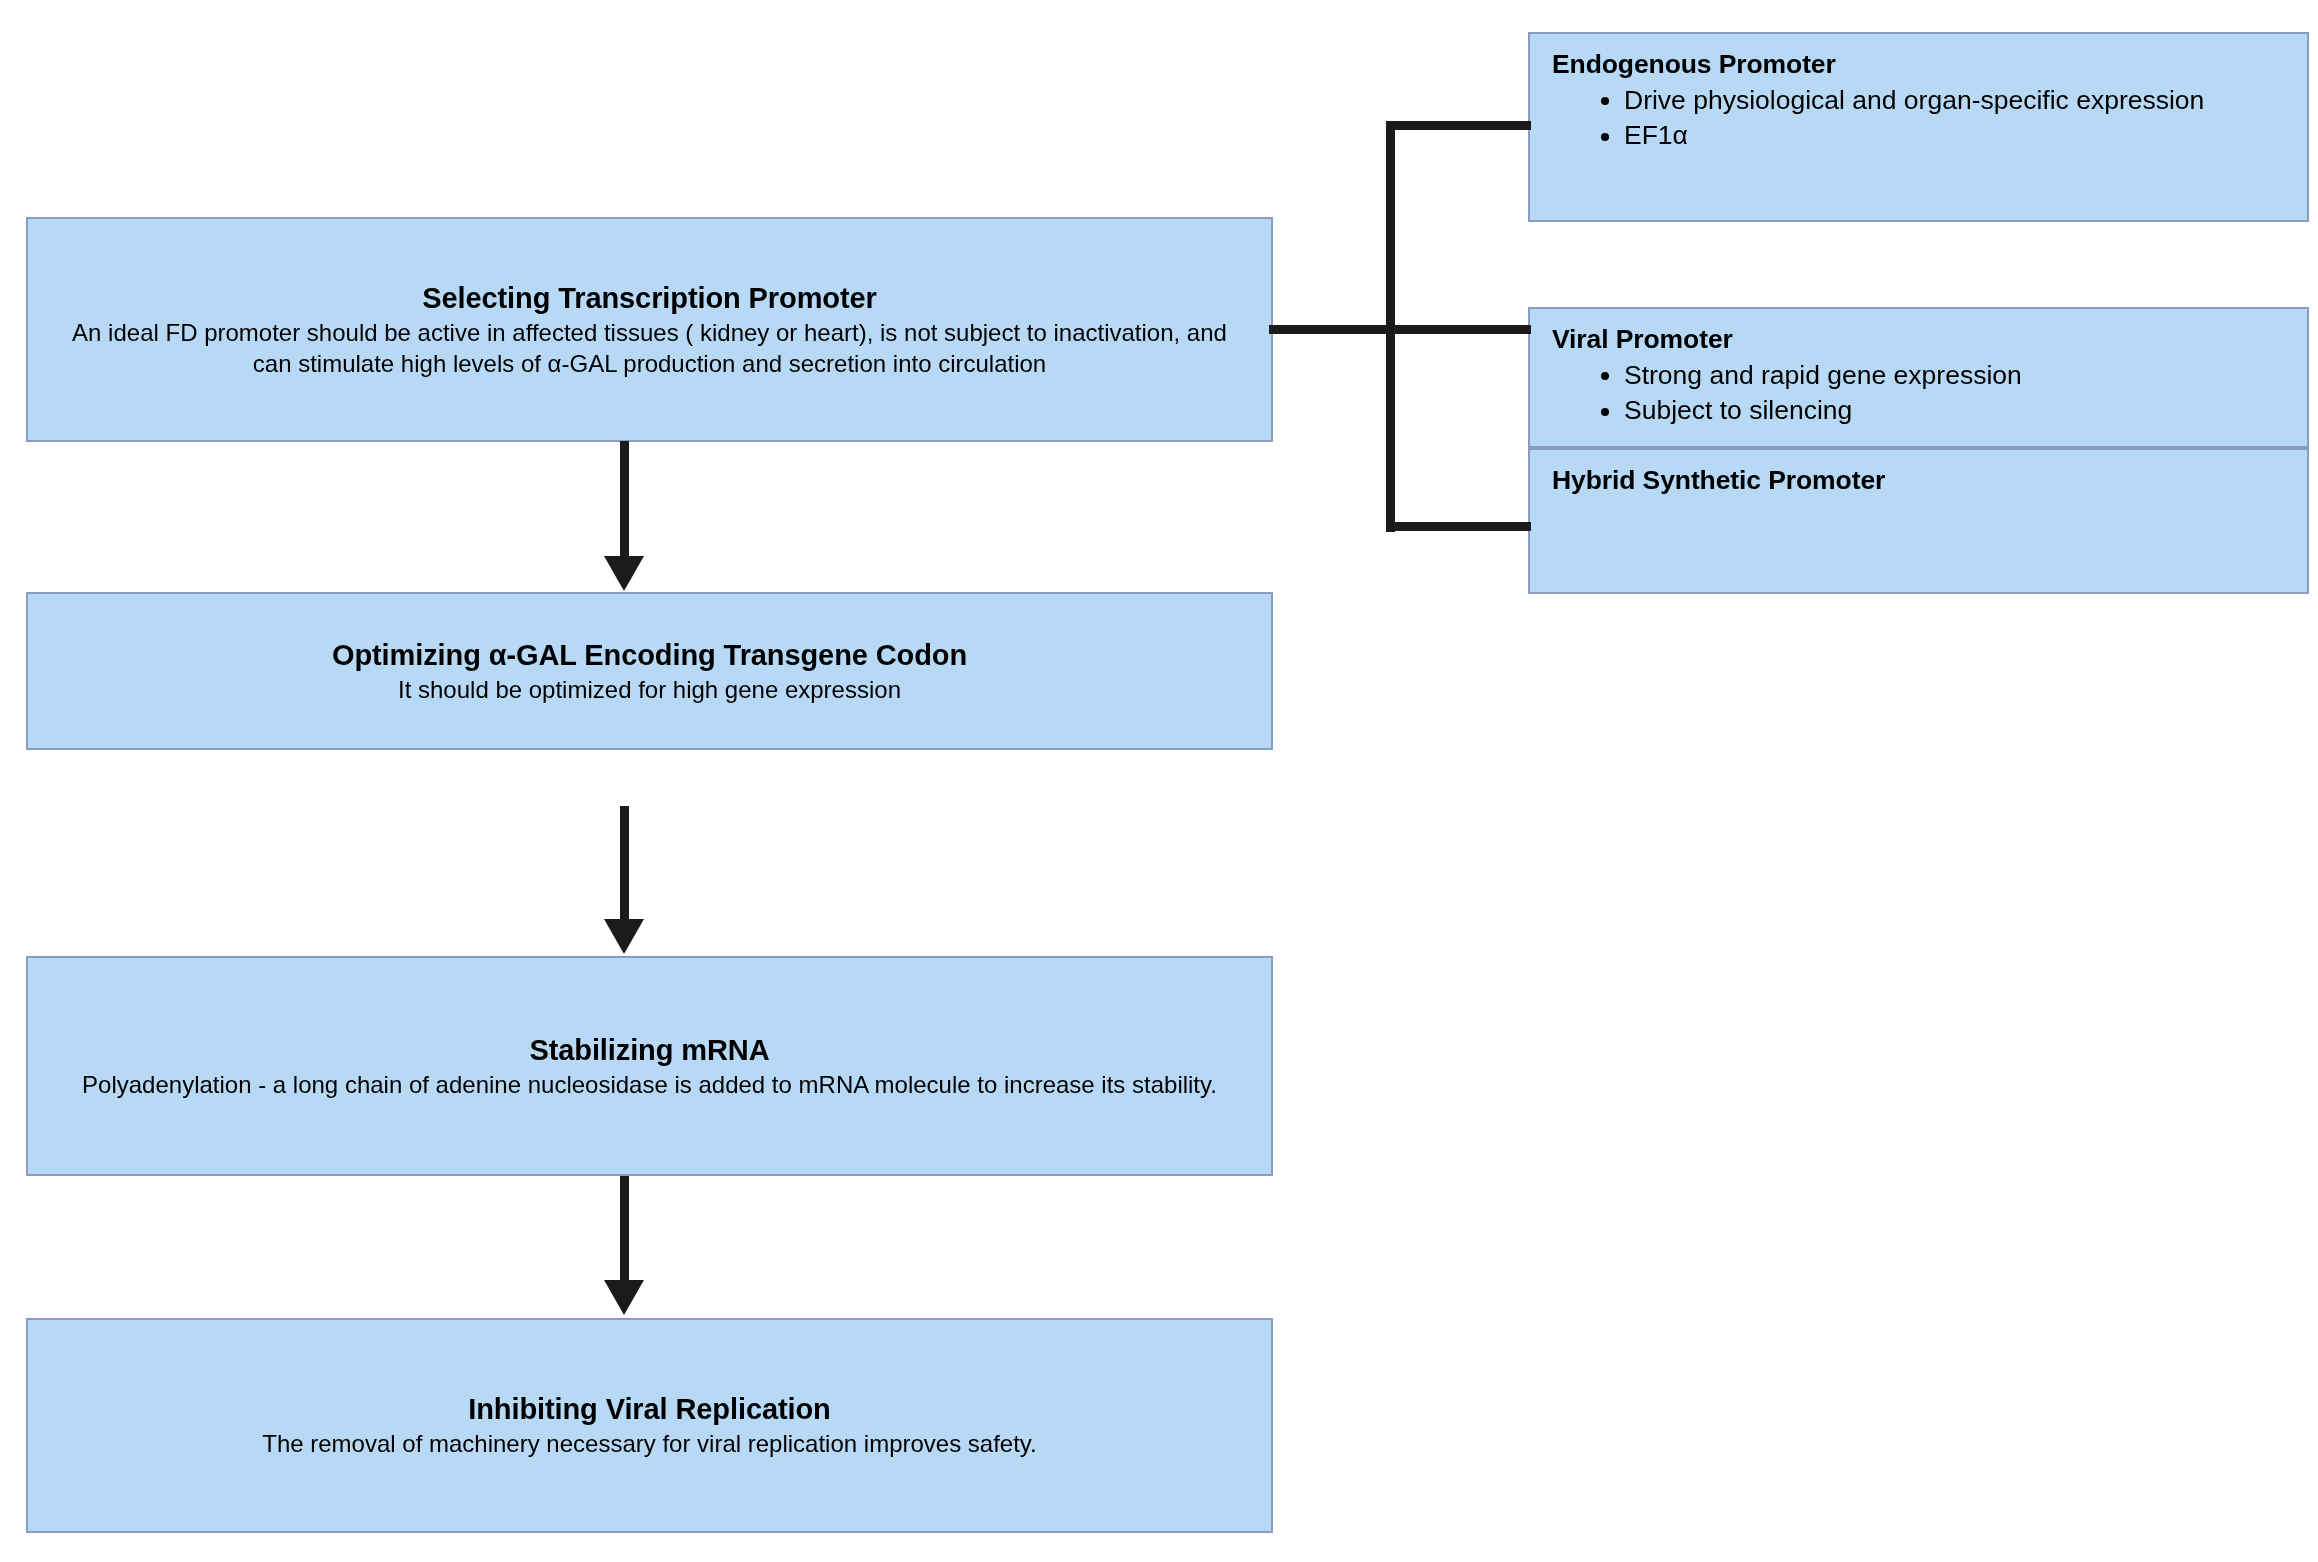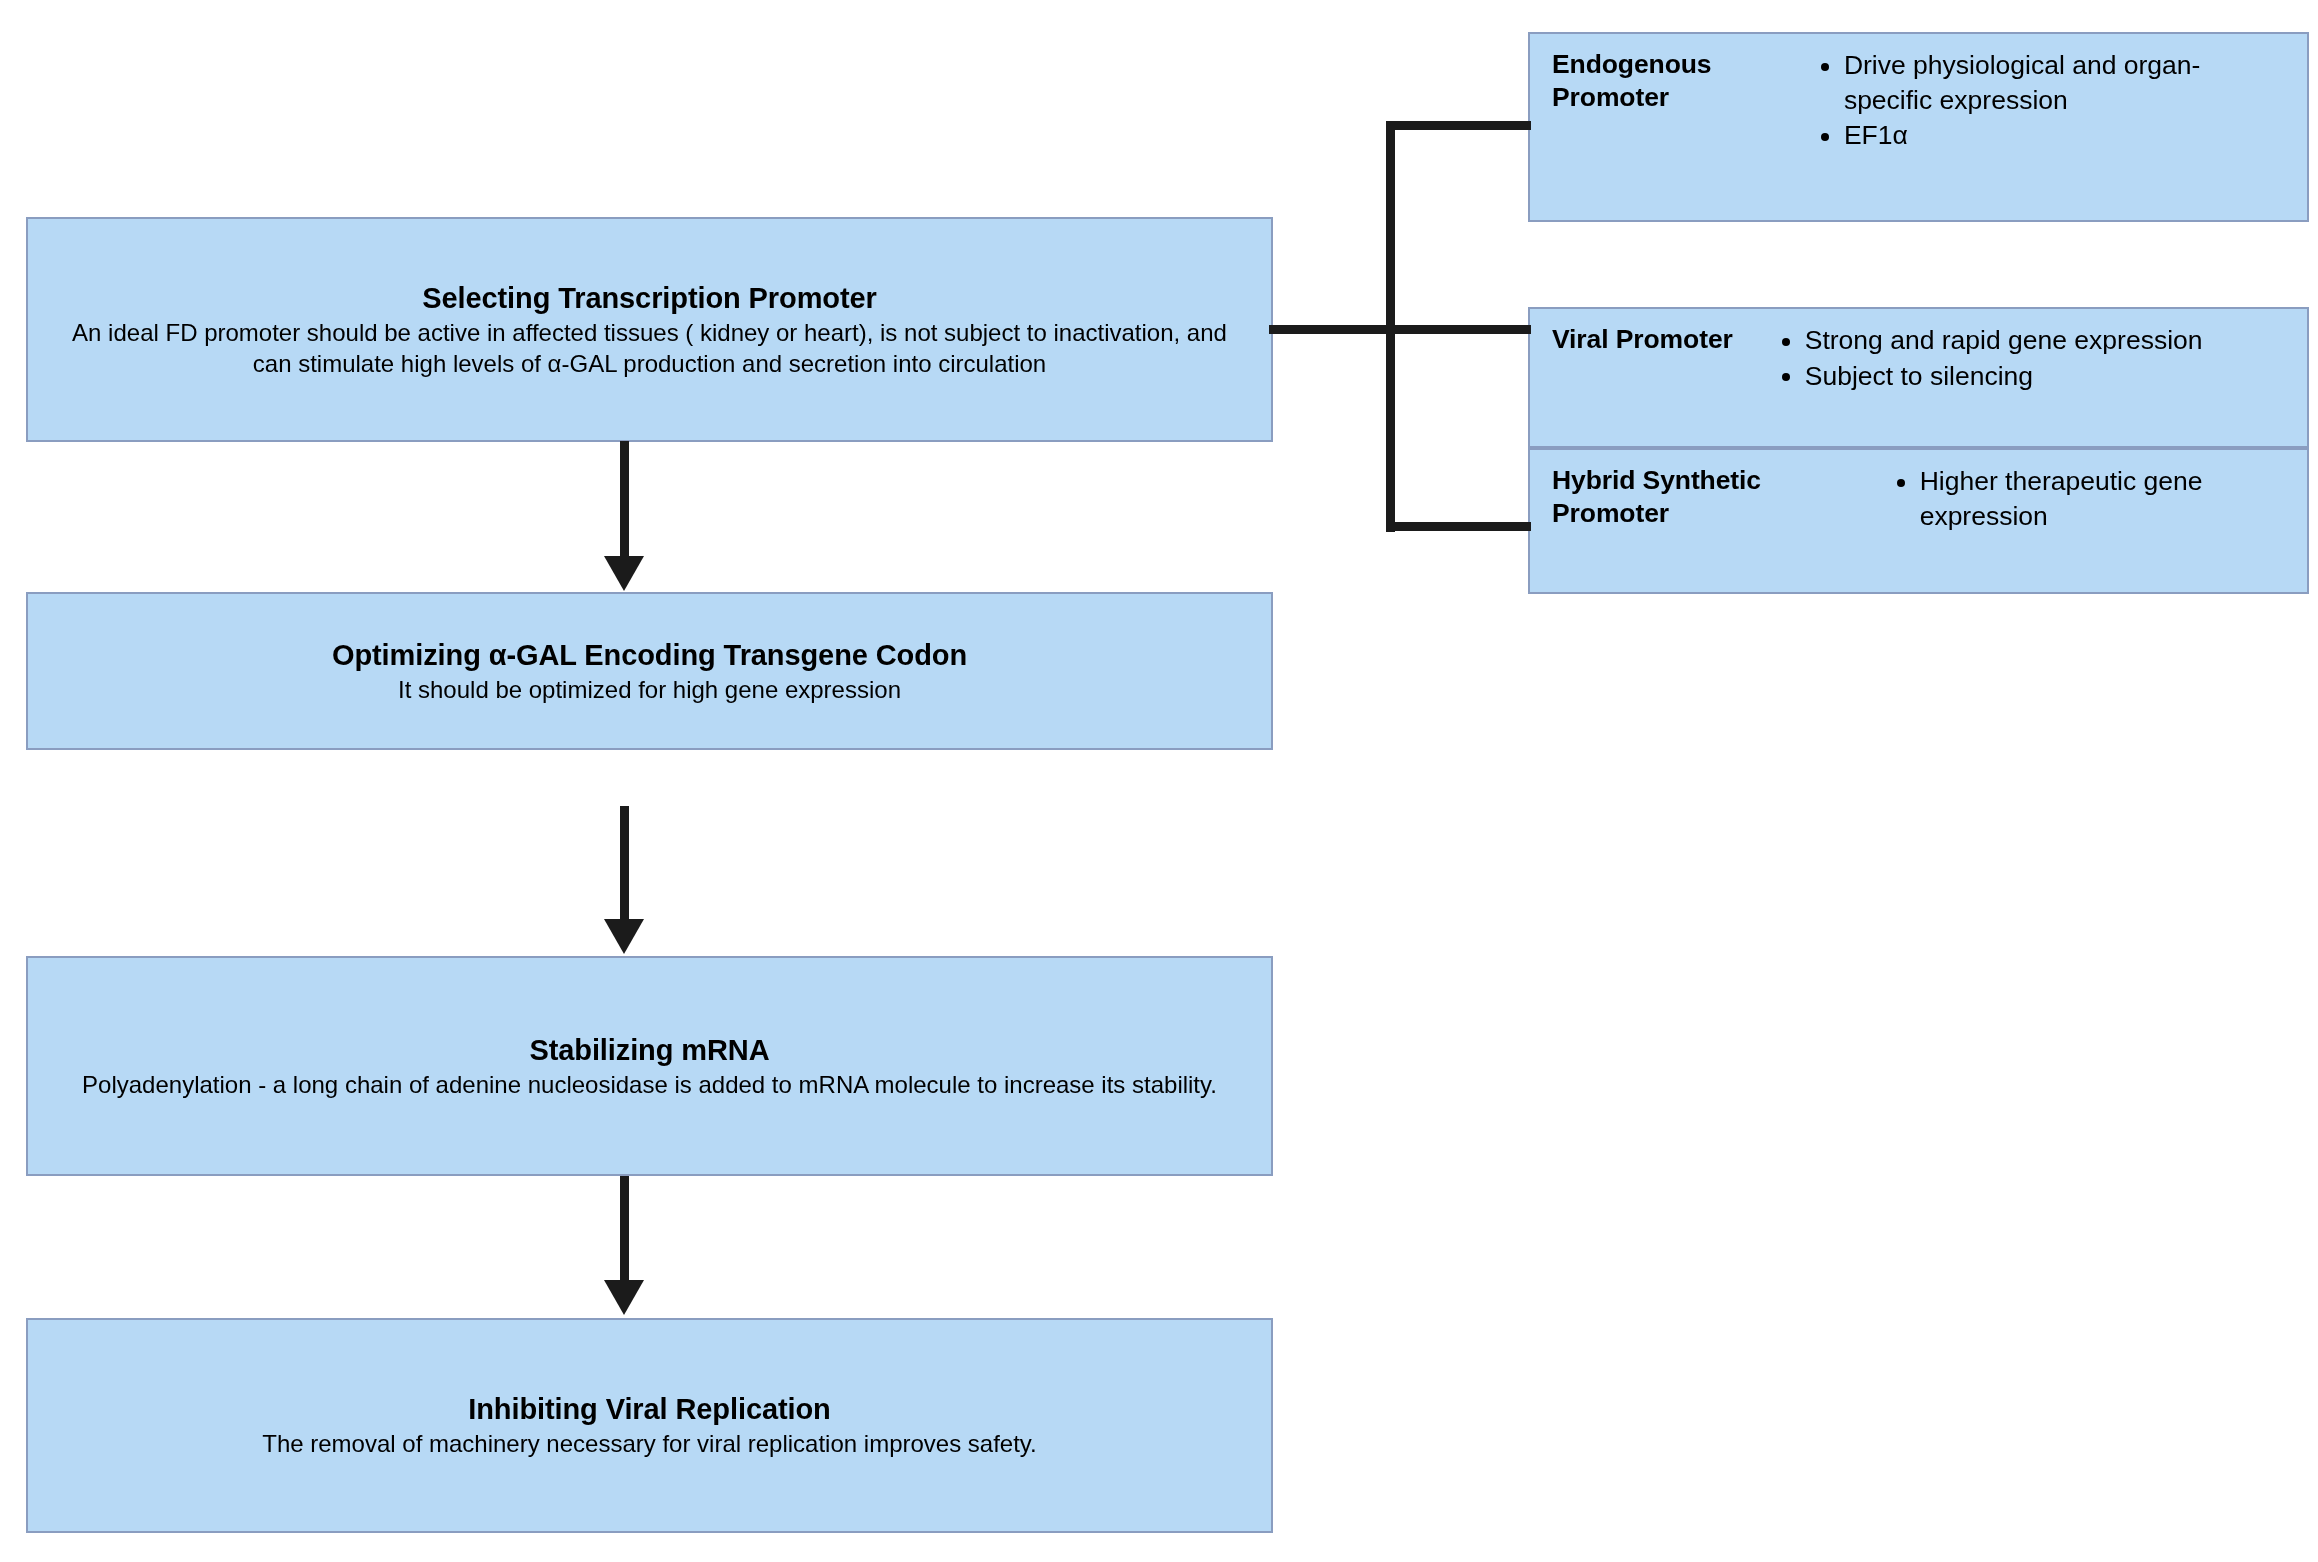--- a/index.html
+++ b/index.html
@@ -29,20 +29,21 @@
   }
   .node.main {
     display: flex;
     flex-direction: column;
     align-items: center;
     justify-content: center;
     text-align: center;
   }
   .node.side {
     display: flex;
+    flex-direction: column;
     align-items: flex-start;
     justify-content: flex-start;
     text-align: left;
     padding: 14.3px 19px 14.3px 22px;
   }
 
   .node-title {
     font-weight: bold;
     font-size: 29px;
     line-height: 1.28;
@@ -136,21 +137,20 @@
     <div class="node-title">Viral Promoter</div>
     <ul class="bullets">
       <li>Strong and rapid gene expression</li>
       <li>Subject to silencing</li>
     </ul>
   </div>
 
   <div class="node side" style="left:1528px; top:448px; width:781px; height:146px;">
     <div class="node-title">Hybrid Synthetic Promoter</div>
     <ul class="bullets">
-      <li>Higher therapeutic gene expression</li>
     </ul>
   </div>
 
   <div class="line-h" style="left:1269px; top:325px; width:127px; height:9.4px;"></div>
 
   <div class="line-v" style="left:1386px; top:121px; width:9.4px; height:411px;"></div>
 
   <div class="line-h" style="left:1386px; top:121px; width:145px; height:9.4px;"></div>
 
   <div class="line-h" style="left:1386px; top:325px; width:145px; height:9.4px;"></div>

